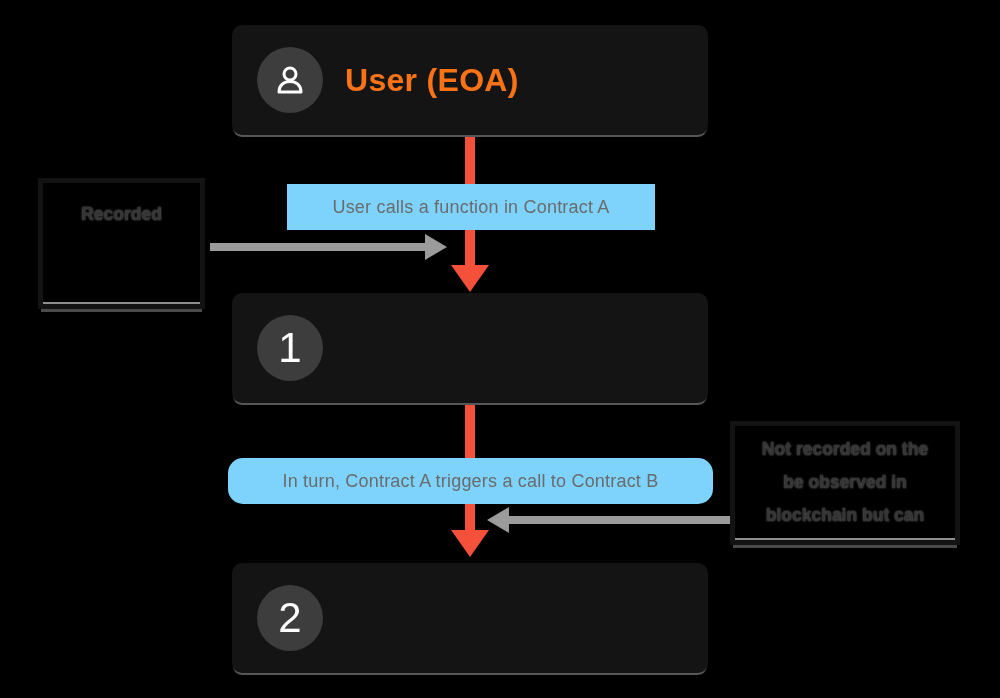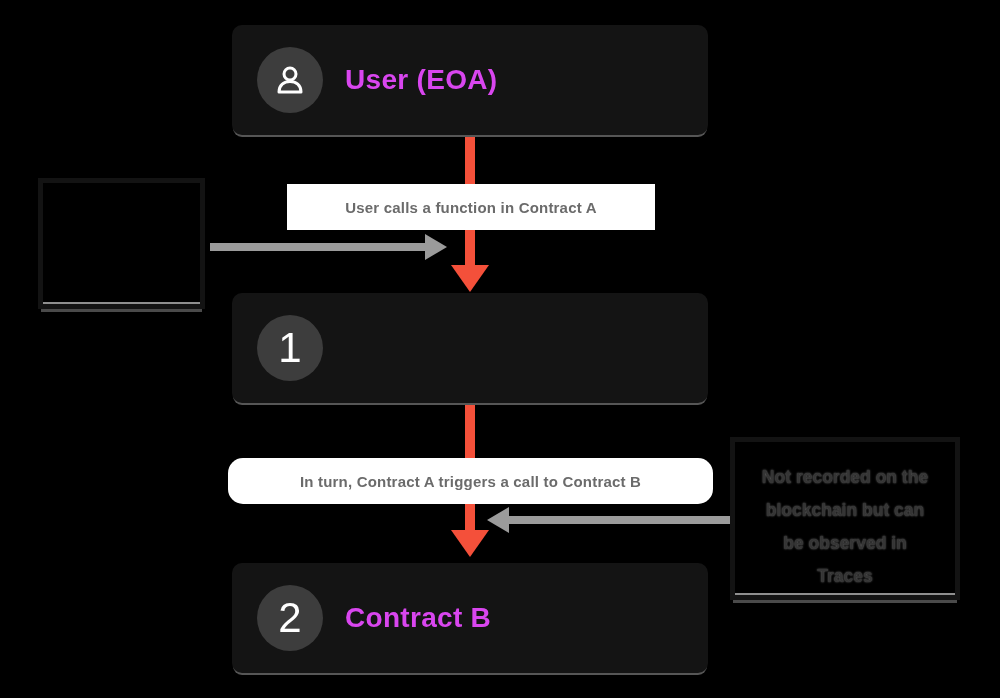--- a/index.html
+++ b/index.html
@@ -42,38 +42,37 @@
   }
   .node-box .bubble .num {
     color: #ffffff;
     font-size: 42px;
     font-weight: 400;
     line-height: 1;
   }
   .node-box .node-title {
     position: absolute;
     left: 113px;
-    color: #d946ef;
-    font-size: 28px;
+    color: #f97316;
+    font-size: 32px;
     font-weight: 700;
     letter-spacing: 0.3px;
   }
   
   .flow-label {
     position: absolute;
-    background: #ffffff;
+    background: #7dd3fc;
     color: #6b6b6b;
-    font-size: 15px;
+    font-size: 18px;
     display: flex;
     align-items: center;
     justify-content: center;
     letter-spacing: 0.2px;
     z-index: 2;
     white-space: nowrap;
-    font-weight: bold;
   }
   
   .o-shaft {
     position: absolute;
     left: 465px;
     width: 10px;
     background: #f4503a;
     z-index: 1;
   }
   .o-head {
@@ -115,21 +114,21 @@
   }
   .side-note .note-line {
     color: #353535;
     text-shadow: 0 0 2px #7a7a7a;
     font-weight: 700;
     font-size: 17.5px;
     line-height: 32px;
     white-space: nowrap;
   }
   #side-note-left  { left: 38px;  top: 178px; width: 167px; height: 131px; padding-top: 15px; }
-  #side-note-right { left: 730px; top: 437px; width: 230px; height: 163px; padding-top: 19px; }
+  #side-note-right { left: 730px; top: 421px; width: 230px; height: 124px; padding-top: 7px; }
   #side-note-right .note-line { line-height: 33px; }
   
   #node-user       { top: 25px; }
   #node-contract-a { top: 293px; }
   #node-contract-b { top: 563px; }
   #flow-label-1 { left: 287px; top: 184px; width: 368px; height: 46px; }
   #flow-label-2 { left: 228px; top: 458px; width: 485px; height: 46px; border-radius: 15px; }
   #o-shaft-1 { top: 136px; height: 131px; }
   #o-head-1  { top: 265px; }
   #o-shaft-2 { top: 404px; height: 127px; }
@@ -163,37 +162,36 @@
           <path d="M7 30 c0 -7 5 -10.5 11 -10.5 s11 3.5 11 10.5 z" fill="none" stroke="#ffffff" stroke-width="3" stroke-linejoin="round"></path>
         </svg>
       </span>
     </div>
     <div class="node-title">User (EOA)</div>
   </div>
 
   <div class="flow-label" id="flow-label-1">User calls a function in Contract A</div>
 
   <div class="side-note" id="side-note-left">
+    <div class="note-line">Recorded</div>
   </div>
 
   <div class="node-box" id="node-contract-a">
     <div class="bubble">
       <span class="num">1</span>
     </div>
   </div>
 
   <div class="flow-label" id="flow-label-2">In turn, Contract A triggers a call to Contract B</div>
 
   <div class="side-note" id="side-note-right">
     <div class="note-line">Not recorded on the</div>
+    <div class="note-line">be observed in</div>
     <div class="note-line">blockchain but can</div>
-    <div class="note-line">be observed in</div>
-    <div class="note-line">Traces</div>
   </div>
 
   <div class="node-box" id="node-contract-b">
     <div class="bubble">
       <span class="num">2</span>
     </div>
-    <div class="node-title">Contract B</div>
   </div>
 
 </div>
 
 </body></html>

